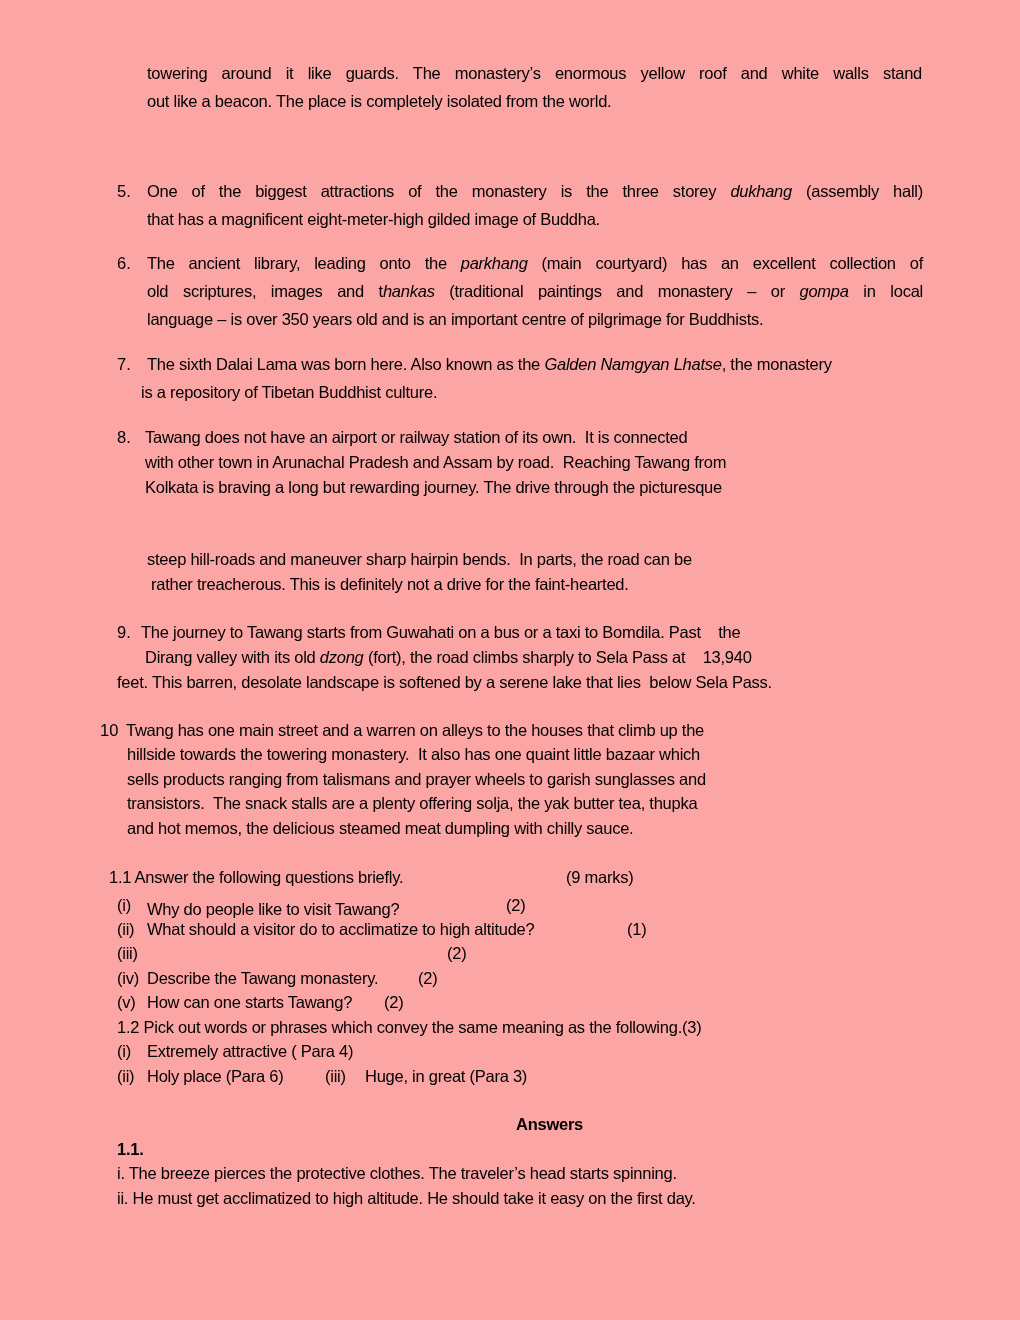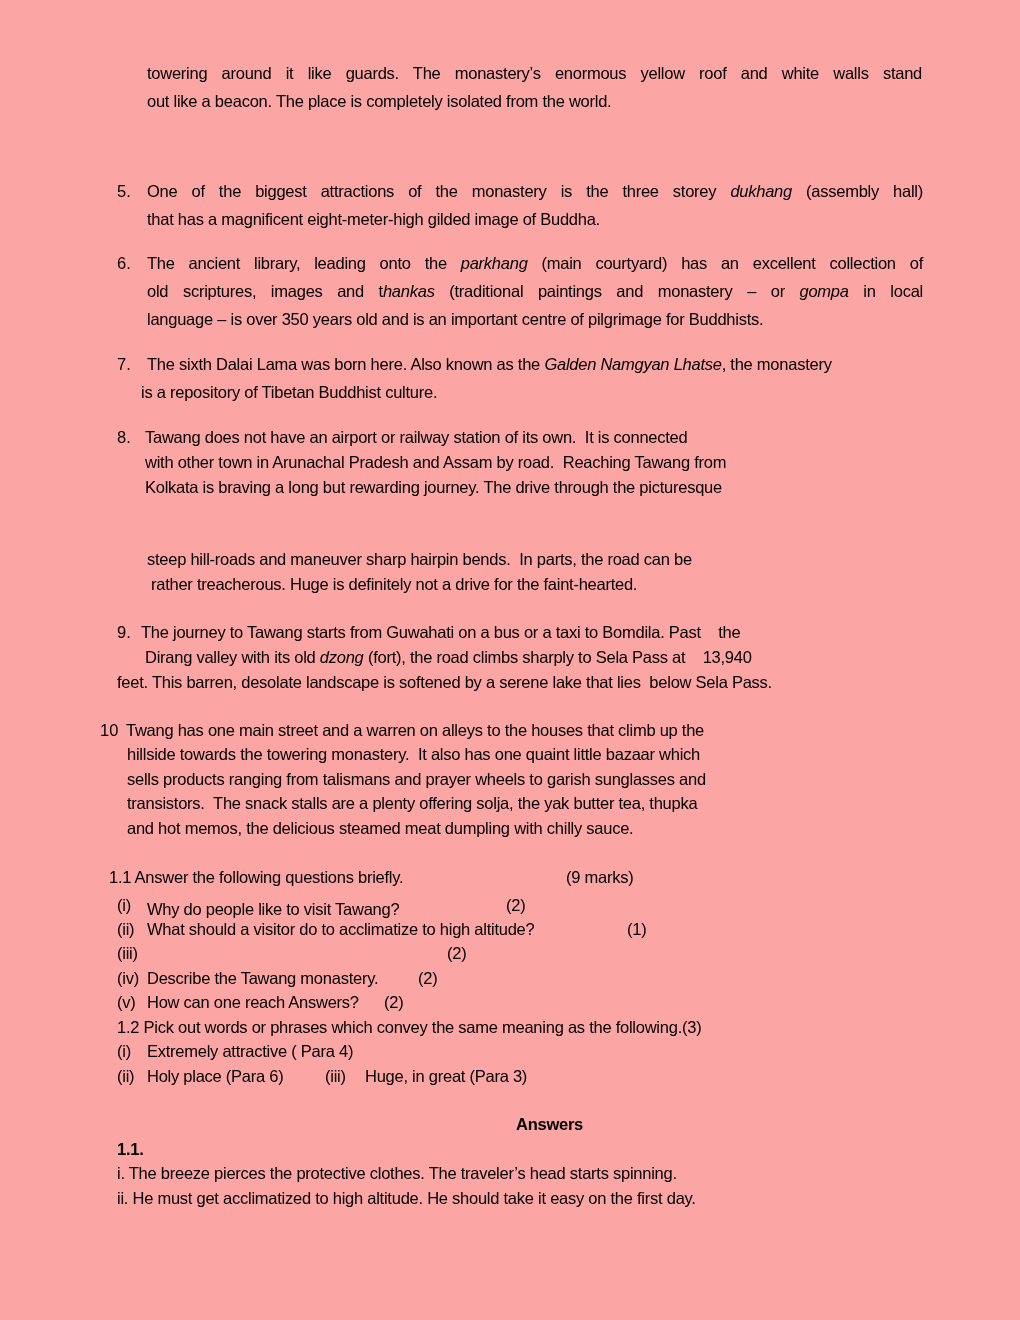--- a/index.html
+++ b/index.html
@@ -38,21 +38,21 @@
 
   <div class="num" style="left:117px; top:354px;">7.</div>
   <div class="line" style="left:147px; top:354px;"><span>The sixth Dalai Lama was born here. Also known as the </span><i>Galden Namgyan Lhatse</i><span>, the monastery</span></div>
   <div class="line" style="left:141px; top:382px;">is a repository of Tibetan Buddhist culture.</div>
 
   <div class="num" style="left:117px; top:427px;">8.</div>
   <div class="line" style="left:145px; top:427px;">Tawang does not have an airport or railway station of its own.  It is connected</div>
   <div class="line" style="left:145px; top:452px;">with other town in Arunachal Pradesh and Assam by road.  Reaching Tawang from</div>
   <div class="line" style="left:145px; top:477px;">Kolkata is braving a long but rewarding journey. The drive through the picturesque</div>
   <div class="line" style="left:147px; top:549px;">steep hill-roads and maneuver sharp hairpin bends.  In parts, the road can be</div>
-  <div class="line" style="left:151px; top:574px;">rather treacherous. Huge is definitely not a drive for the faint-hearted.</div>
+  <div class="line" style="left:151px; top:574px;">rather treacherous. This is definitely not a drive for the faint-hearted.</div>
 
   <div class="num" style="left:117px; top:622px;">9.</div>
   <div class="line" style="left:141px; top:622px;">The journey to Tawang starts from Guwahati on a bus or a taxi to Bomdila. Past    the</div>
   <div class="line" style="left:145px; top:647px;"><span>Dirang valley with its old </span><i>dzong</i><span> (fort), the road climbs sharply to Sela Pass at    13,940</span></div>
   <div class="line" style="left:117px; top:672px;">feet. This barren, desolate landscape is softened by a serene lake that lies  below Sela Pass.</div>
 
   <div class="num" style="left:100px; top:720px;">10</div>
   <div class="line" style="left:126px; top:720px;">Twang has one main street and a warren on alleys to the houses that climb up the</div>
   <div class="line" style="left:127px; top:744px;">hillside towards the towering monastery.  It also has one quaint little bazaar which</div>
   <div class="line" style="left:127px; top:769px;">sells products ranging from talismans and prayer wheels to garish sunglasses and</div>
@@ -71,21 +71,21 @@
 
   <div class="line" style="left:117px; top:943px;">(iii)</div>
   <div class="line" style="left:147px; top:899px;">Why do people like to visit Tawang?</div>
   <div class="line" style="left:447px; top:943px;">(2)</div>
 
   <div class="line" style="left:117px; top:968px;">(iv)</div>
   <div class="line" style="left:147px; top:968px;">Describe the Tawang monastery.</div>
   <div class="line" style="left:418px; top:968px;">(2)</div>
 
   <div class="line" style="left:117px; top:992px;">(v)</div>
-  <div class="line" style="left:147px; top:992px;">How can one reach Answers?</div>
+  <div class="line" style="left:147px; top:992px;">How can one starts Tawang?</div>
   <div class="line" style="left:384px; top:992px;">(2)</div>
 
   <div class="line" style="left:117px; top:1017px;">1.2 Pick out words or phrases which convey the same meaning as the following.(3)</div>
 
   <div class="line" style="left:117px; top:1041px;">(i)</div>
   <div class="line" style="left:147px; top:1041px;">Extremely attractive ( Para 4)</div>
 
   <div class="line" style="left:117px; top:1066px;">(ii)</div>
   <div class="line" style="left:147px; top:1066px;">Holy place (Para 6)</div>
   <div class="line" style="left:325px; top:1066px;">(iii)</div>

